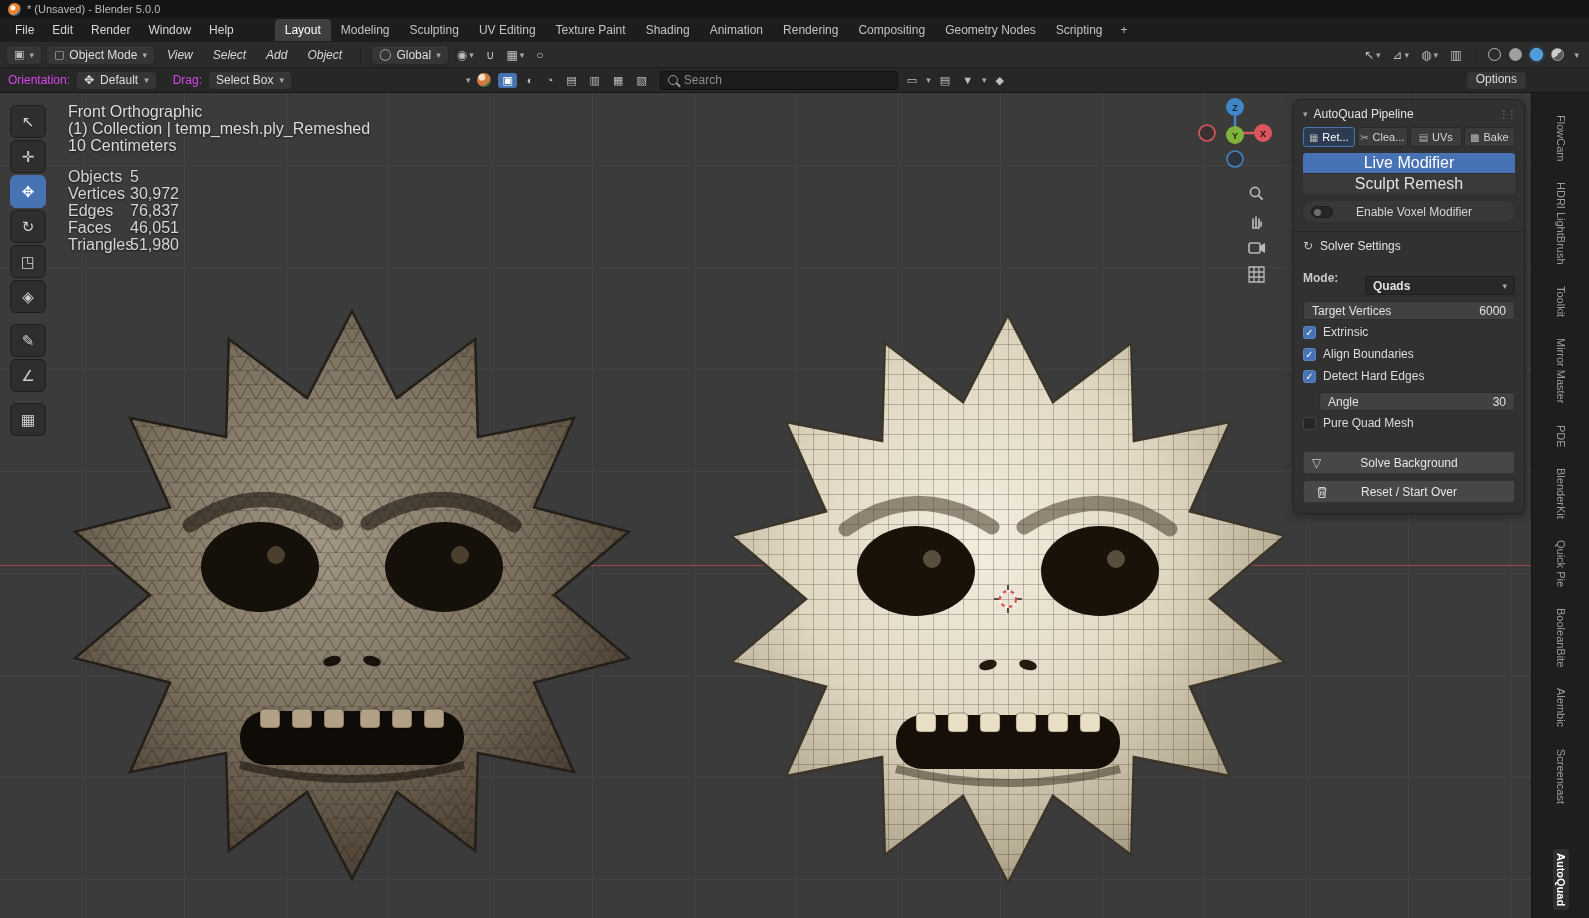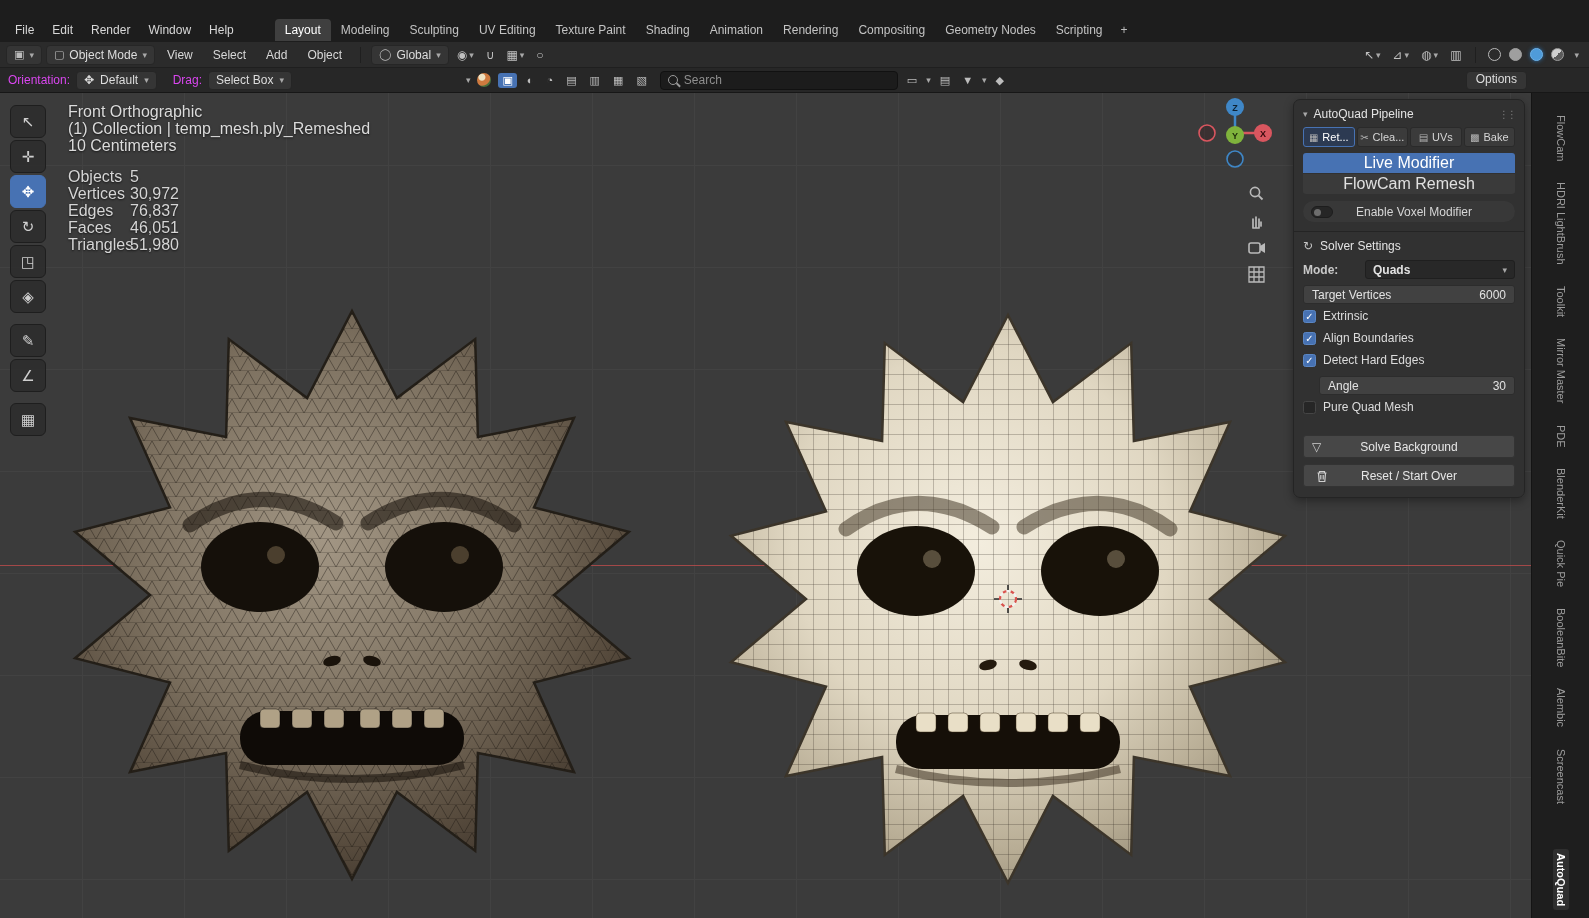--- a/index.html
+++ b/index.html
@@ -28,21 +28,21 @@
   .ws-add { padding:2px 8px; color:#bbb; }
 
   
   .vheader { position:absolute; left:0; top:42px; width:100%; height:26px;
     background:#2b2b2b; display:flex; align-items:center; gap:4px; padding:0 6px;
     border-bottom:1px solid #1f1f1f; }
   .hbtn { display:flex; align-items:center; gap:5px; background:#353535;
     border:1px solid #262626; border-radius:4px; padding:2px 7px; height:20px; color:#ddd; }
   .hbtn .ic { font-size:11px; color:#bbb; }
   .chev { font-size:9px; color:#a8a8a8; }
-  .htext { padding:3px 8px; border-radius:4px; color:#d8d8d8; }
+  .htext { padding:3px 8px; border-radius:4px; color:#d8d8d8;font-style:italic; }
   .hsep { width:1px; height:16px; background:#1f1f1f; margin:0 6px; }
   .iconbtn { display:flex; align-items:center; gap:2px; padding:2px 4px; border-radius:4px;
     color:#c0c0c0; font-size:12px; }
   .spacer { flex:1; }
   .shade-circle { width:13px; height:13px; border-radius:50%; border:1.5px solid #b9b9b9; margin:0 2px; }
   .shade-circle.solid { background:#9f9f9f; border-color:#9f9f9f; }
   .shade-circle.material { background:#4f9bd9; border-color:#6db2e8; box-shadow:0 0 4px #2d6ea8; }
   .shade-circle.rendered { background:linear-gradient(135deg,#cfcfcf 50%, #5a5a5a 50%); border-color:#9f9f9f; }
 
   
@@ -121,21 +121,21 @@
     border:1px solid #1d1d1d; position:relative; }
   .voxel .pill::after { content:""; position:absolute; left:2px; top:2px; width:7px; height:7px;
     border-radius:50%; background:#6d6d6d; }
   .voxel .vlabel { flex:1; text-align:center; margin-right:20px; }
   .p-sep { height:1px; background:#242424; margin:9px -9px 7px; }
   .sec-head { display:flex; align-items:center; gap:7px; color:#e3e3e3; margin-bottom:7px; }
   .sec-head .ic { color:#c5c5c5; }
   .prow { display:flex; align-items:center; margin-top:5px;font-weight:bold; }
   .prow .plabel { width:62px; color:#c9c9c9; }
   .pdrop { flex:1; display:flex; align-items:center; background:#282828; border:1px solid #1f1f1f;
-    border-radius:3px; height:19px; padding:0 7px; color:#e2e2e2; }
+    border-radius:3px; height:19px; padding:0 7px; color:#e2e2e2;margin-top:16px; }
   .pdrop .chev { margin-left:auto; }
   .numfield { display:flex; align-items:center; background:#414141; border:1px solid #2c2c2c;
     border-radius:3px; height:19px; padding:0 8px; color:#e2e2e2; margin-top:6px; }
   .numfield .nval { margin-left:auto; }
   .chkrow { display:flex; align-items:center; gap:7px; height:20px; color:#dcdcdc; margin-top:2px; }
   .cb { width:13px; height:13px; border-radius:2.5px; border:1px solid #454545; background:#262626;
     display:flex; align-items:center; justify-content:center; font-size:10px; color:#fff; flex:none; }
   .cb.checked { background:#4772b3; border-color:#5a86c4; }
   .cb.checked::after { content:"✓"; }
   .indent { margin-left:16px; }
@@ -151,20 +151,24 @@
     gap:13px; padding-top:18px; }
   .strip-tab { writing-mode:vertical-rl; font-size:11px; color:#9d9d9d; white-space:nowrap;
     padding:4px 2px; border-radius:3px; }
   .strip-tab.active { color:#ffffff; background:#2f2f2f; margin-top:auto; margin-bottom:8px; font-weight:bold; }
 </style>
 </head>
 <body>
 
 <div class="app">
 
+  <div class="titlebar">
+    <span class="blender-logo"></span>
+    <span>* (Unsaved) - Blender 5.0.0</span>
+  </div>
 
   <div class="menubar">
     <span class="menu-item">File</span>
     <span class="menu-item">Edit</span>
     <span class="menu-item">Render</span>
     <span class="menu-item">Window</span>
     <span class="menu-item">Help</span>
     <div class="ws-wrap">
       <span class="ws-tab active">Layout</span>
       <span class="ws-tab">Modeling</span>
@@ -473,21 +477,21 @@
           <span class="ic">▤</span>
           <span>UVs</span>
         </div>
         <div class="p-tab">
           <span class="ic">▩</span>
           <span>Bake</span>
         </div>
       </div>
 
       <div class="p-btn blue top">Live Modifier</div>
-      <div class="p-btn bottom">FlowCam Remesh</div>
+      <div class="p-btn bottom">Sculpt Remesh</div>
 
       <div class="voxel">
         <span class="pill"></span>
         <span class="vlabel">Enable Voxel Modifier</span>
       </div>
 
       <div class="p-sep"></div>
 
       <div class="sec-head">
         <span class="ic">↻</span>

